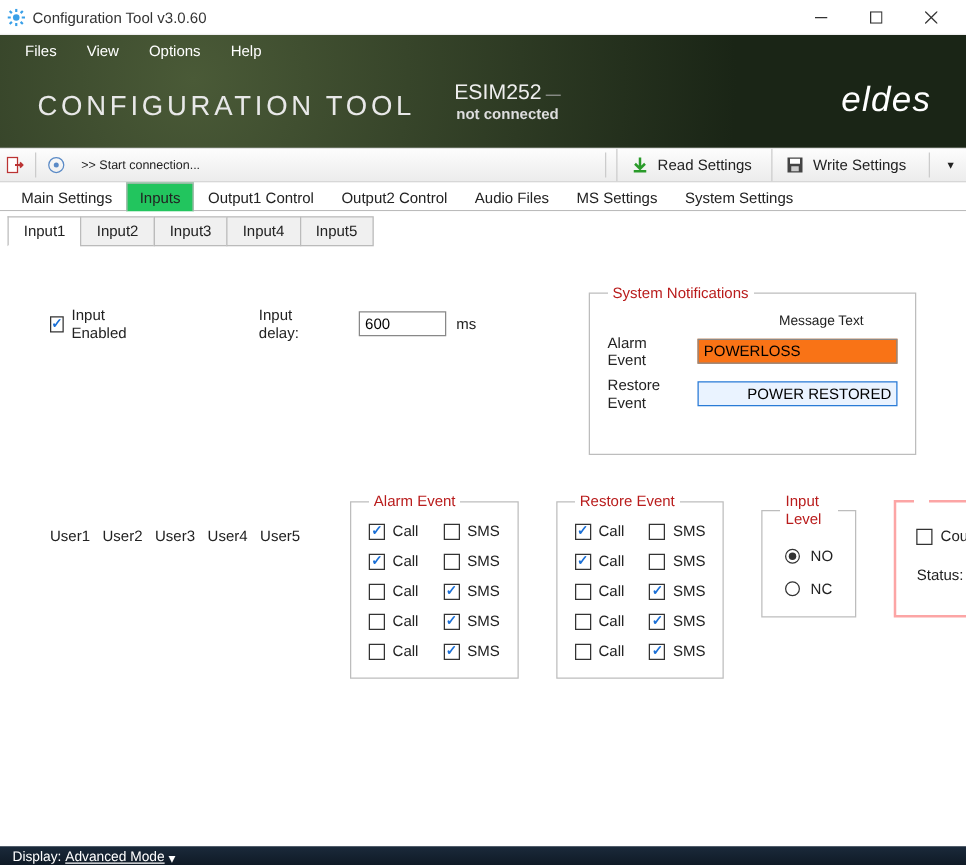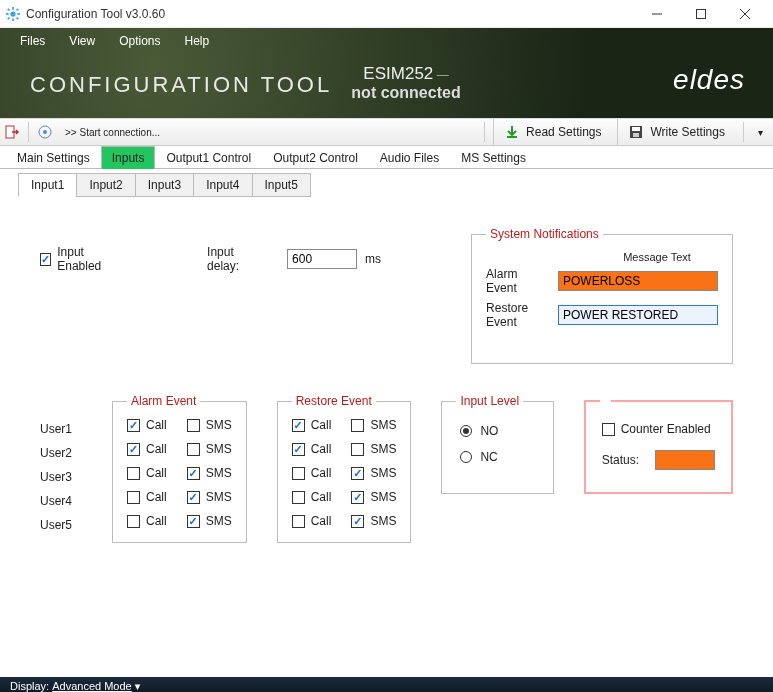--- a/index.html
+++ b/index.html
@@ -9,54 +9,54 @@
   .titlebar .title { flex: 1; font-size: 12px; color: #333; }
   .titlebar .winbtns { display: flex; }
   .titlebar .winbtn { width: 44px; height: 28px; display: flex; align-items: center; justify-content: center; }
 
   .header { position: relative; height: 90px; background: #2c3a24 radial-gradient(circle at 20% 40%, #4a5a37 0%, #1a2516 70%); color: #fff; }
   .menubar { display: flex; gap: 4px; padding: 4px 10px; font-size: 12px; }
   .menubar .menu { padding: 2px 10px; cursor: default; }
   .config-title { position: absolute; left: 30px; top: 44px; font-weight: 300; font-size: 22px; letter-spacing: 3px; color: #e8e8e8; }
   .device-block { position: absolute; left: 346px; top: 36px; text-align: center; width: 120px; }
   .device-name { font-size: 17px; color: #eee; }
-  .device-status { font-size: 16px; font-weight: bold; color: #ddd; }
+  .device-status { font-size: 12px; font-weight: bold; color: #ddd; }
   .brand { position: absolute; right: 28px; top: 36px; font-size: 28px; font-style: italic; font-weight: 500; color: #fff; letter-spacing: 1px; }
 
   .toolbar { display: flex; align-items: center; height: 28px; background: linear-gradient(#fdfdfd, #ececec); border-top: 1px solid #ddd; border-bottom: 1px solid #ccc; padding: 0 4px; gap: 6px; }
   .toolbar .sep { width: 1px; height: 20px; background: #ccc; margin: 0 2px; }
   .toolbar .tbitem { display: flex; align-items: center; gap: 4px; padding: 2px 6px; font-size: 10px; }
   .toolbar .spacer { flex: 1; }
   .tbbtn { display: flex; align-items: center; gap: 6px; padding: 2px 10px; border-left: 1px solid #ccc; height: 100%; }
   .iconbox { width: 16px; height: 16px; display: inline-flex; align-items: center; justify-content: center; }
 
   .maintabs { display: flex; border-bottom: 1px solid #bbb; background: #fff; font-size: 12px; padding-left: 6px; }
   .maintabs .tab { padding: 4px 10px; border: 1px solid transparent; border-bottom: none; margin-bottom: -1px; cursor: default; }
   .maintabs .tab.active { border-color: #bbb; background: #22c55e; }
 
-  .subtabs { display: flex; font-size: 12px; padding-left: 18px; padding-top: 4px; background: #fff; }
+  .subtabs { display: flex; font-size: 12px; padding-left: 6px; padding-top: 4px; background: #fff; }
   .subtabs .tab { padding: 4px 12px; border: 1px solid #bbb; border-bottom: 1px solid #fff; margin-right: -1px; background:#fff;}
   .subtabs .tab.inactive { background: #f0f0f0; border-bottom-color:#bbb;}
 
   .content { padding: 30px 40px 20px 40px; height: 480px; background:#fff; }
   .check { display: inline-flex; align-items: center; gap: 6px; }
   .chkbox { width: 13px; height: 13px; border: 1px solid #333; display: inline-flex; align-items:center; justify-content:center; background:#fff;}
   .chkbox.checked::after { content:"✓"; font-size: 11px; line-height:1; color:#1a6fd6; font-weight:bold; }
   .radio { display: inline-flex; align-items: center; gap: 8px; }
   .radiodot { width: 12px; height: 12px; border: 1px solid #333; border-radius: 50%; display:inline-flex; align-items:center; justify-content:center; background:#fff;}
   .radiodot.checked::after { content:""; width:6px; height:6px; background:#333; border-radius:50%; }
 
   .row { display:flex; align-items:center; }
   .delay-input { width: 70px; height: 20px; border: 1px solid #888; padding: 1px 4px; font-size:12px;margin-left:40px; }
   .txtinput { height: 20px; border: 1px solid #888; padding: 1px 4px; font-size:12px; background:#f97316;}
   .txtinput.focused { border: 1px solid #2a7bd6; background:#eaf3ff; }
 
   fieldset.group { border: 1px solid #bdbdbd; padding: 10px 14px 14px 14px; font-size: 12px; position: relative; }
   fieldset.group > legend { padding: 0 4px; color:#b91c1c; }
-  .users-labels { display:flex; flex-direction:column; gap:10px; margin-top:28px; margin-right:10px; align-items:flex-end;}
+  .users-labels { display:flex; flex-direction:row; gap:10px; margin-top:28px; margin-right:10px; align-items:flex-end;}
   .modebar { height: 18px; background: linear-gradient(#1b2a3b,#0d1722); color:#fff; display:flex; align-items:center; padding: 0 10px; font-size:11px;}
   .modebar .modetxt { text-decoration: underline; }
 </style>
 </head>
 <body>
 
 <div class="titlebar">
   <span class="gear iconbox">
     <svg viewBox="0 0 16 16" width="14" height="14">
         <circle cx="8" cy="8" r="3" fill="#3aa0e8"></circle>
@@ -151,20 +151,21 @@
   <div class="tbitem" style="padding:2px 6px;">▾</div>
 </div>
 
 <div class="maintabs">
   <div class="tab">Main Settings</div>
   <div class="tab active">Inputs</div>
   <div class="tab">Output1 Control</div>
   <div class="tab">Output2 Control</div>
   <div class="tab">Audio Files</div>
   <div class="tab">MS Settings</div>
+  <div class="tab">System Settings</div>
 </div>
 
 <div class="subtabs">
   <div class="tab">Input1</div>
   <div class="tab inactive">Input2</div>
   <div class="tab inactive">Input3</div>
   <div class="tab inactive">Input4</div>
   <div class="tab inactive">Input5</div>
 </div>
 
@@ -186,21 +187,21 @@
 
     <fieldset class="group" style="width: 300px;">
       <legend>System Notifications</legend>
       <div style="text-align:center; font-size:11px; margin-left: 110px; margin-bottom:4px;">Message Text</div>
       <div class="row" style="gap:8px; margin-bottom:6px; justify-content:flex-end;">
         <span>Alarm Event</span>
         <input class="txtinput" style="width: 160px;" value="POWERLOSS">
       </div>
       <div class="row" style="gap:8px; justify-content:flex-end;">
         <span>Restore Event</span>
-        <input class="txtinput focused" style="width: 160px;" value="POWER RESTORED">
+        <input class="txtinput focused" style="width: 160px; text-align: right;" value="POWER RESTORED">
       </div>
       <div style="height:20px;"></div>
     </fieldset>
   </div>
 
   <div class="row" style="gap:30px; align-items:flex-start; margin-top:30px;">
 
     <div class="users-labels">
       <span>User1</span>
       <span>User2</span>

